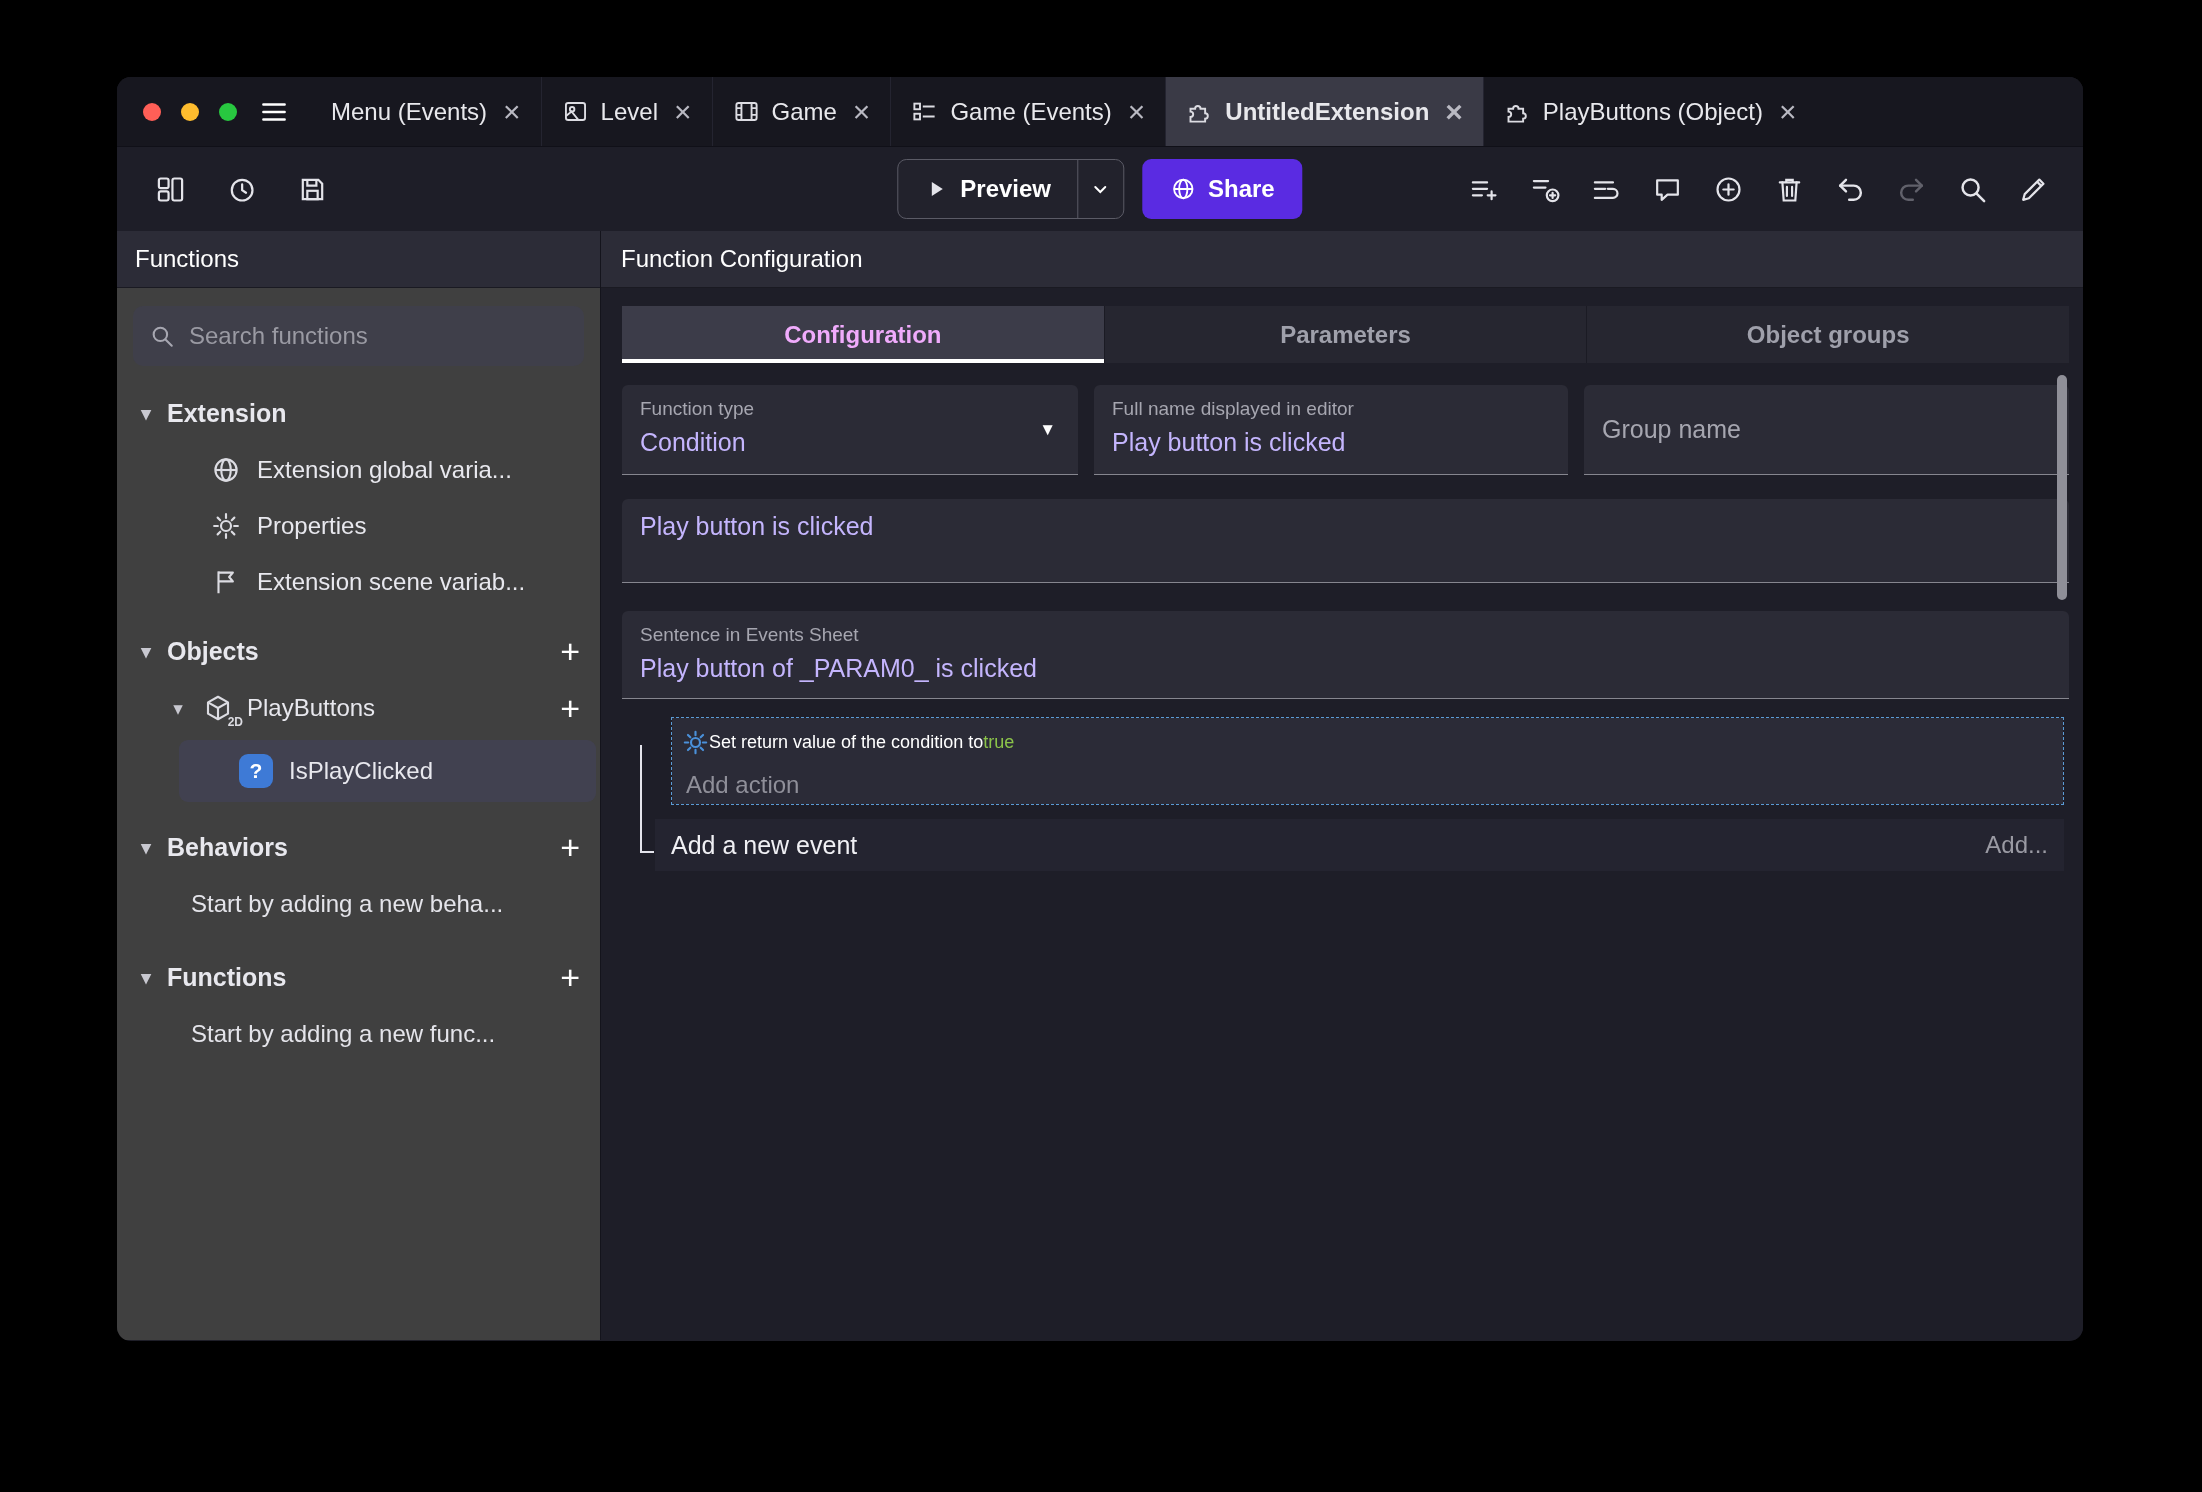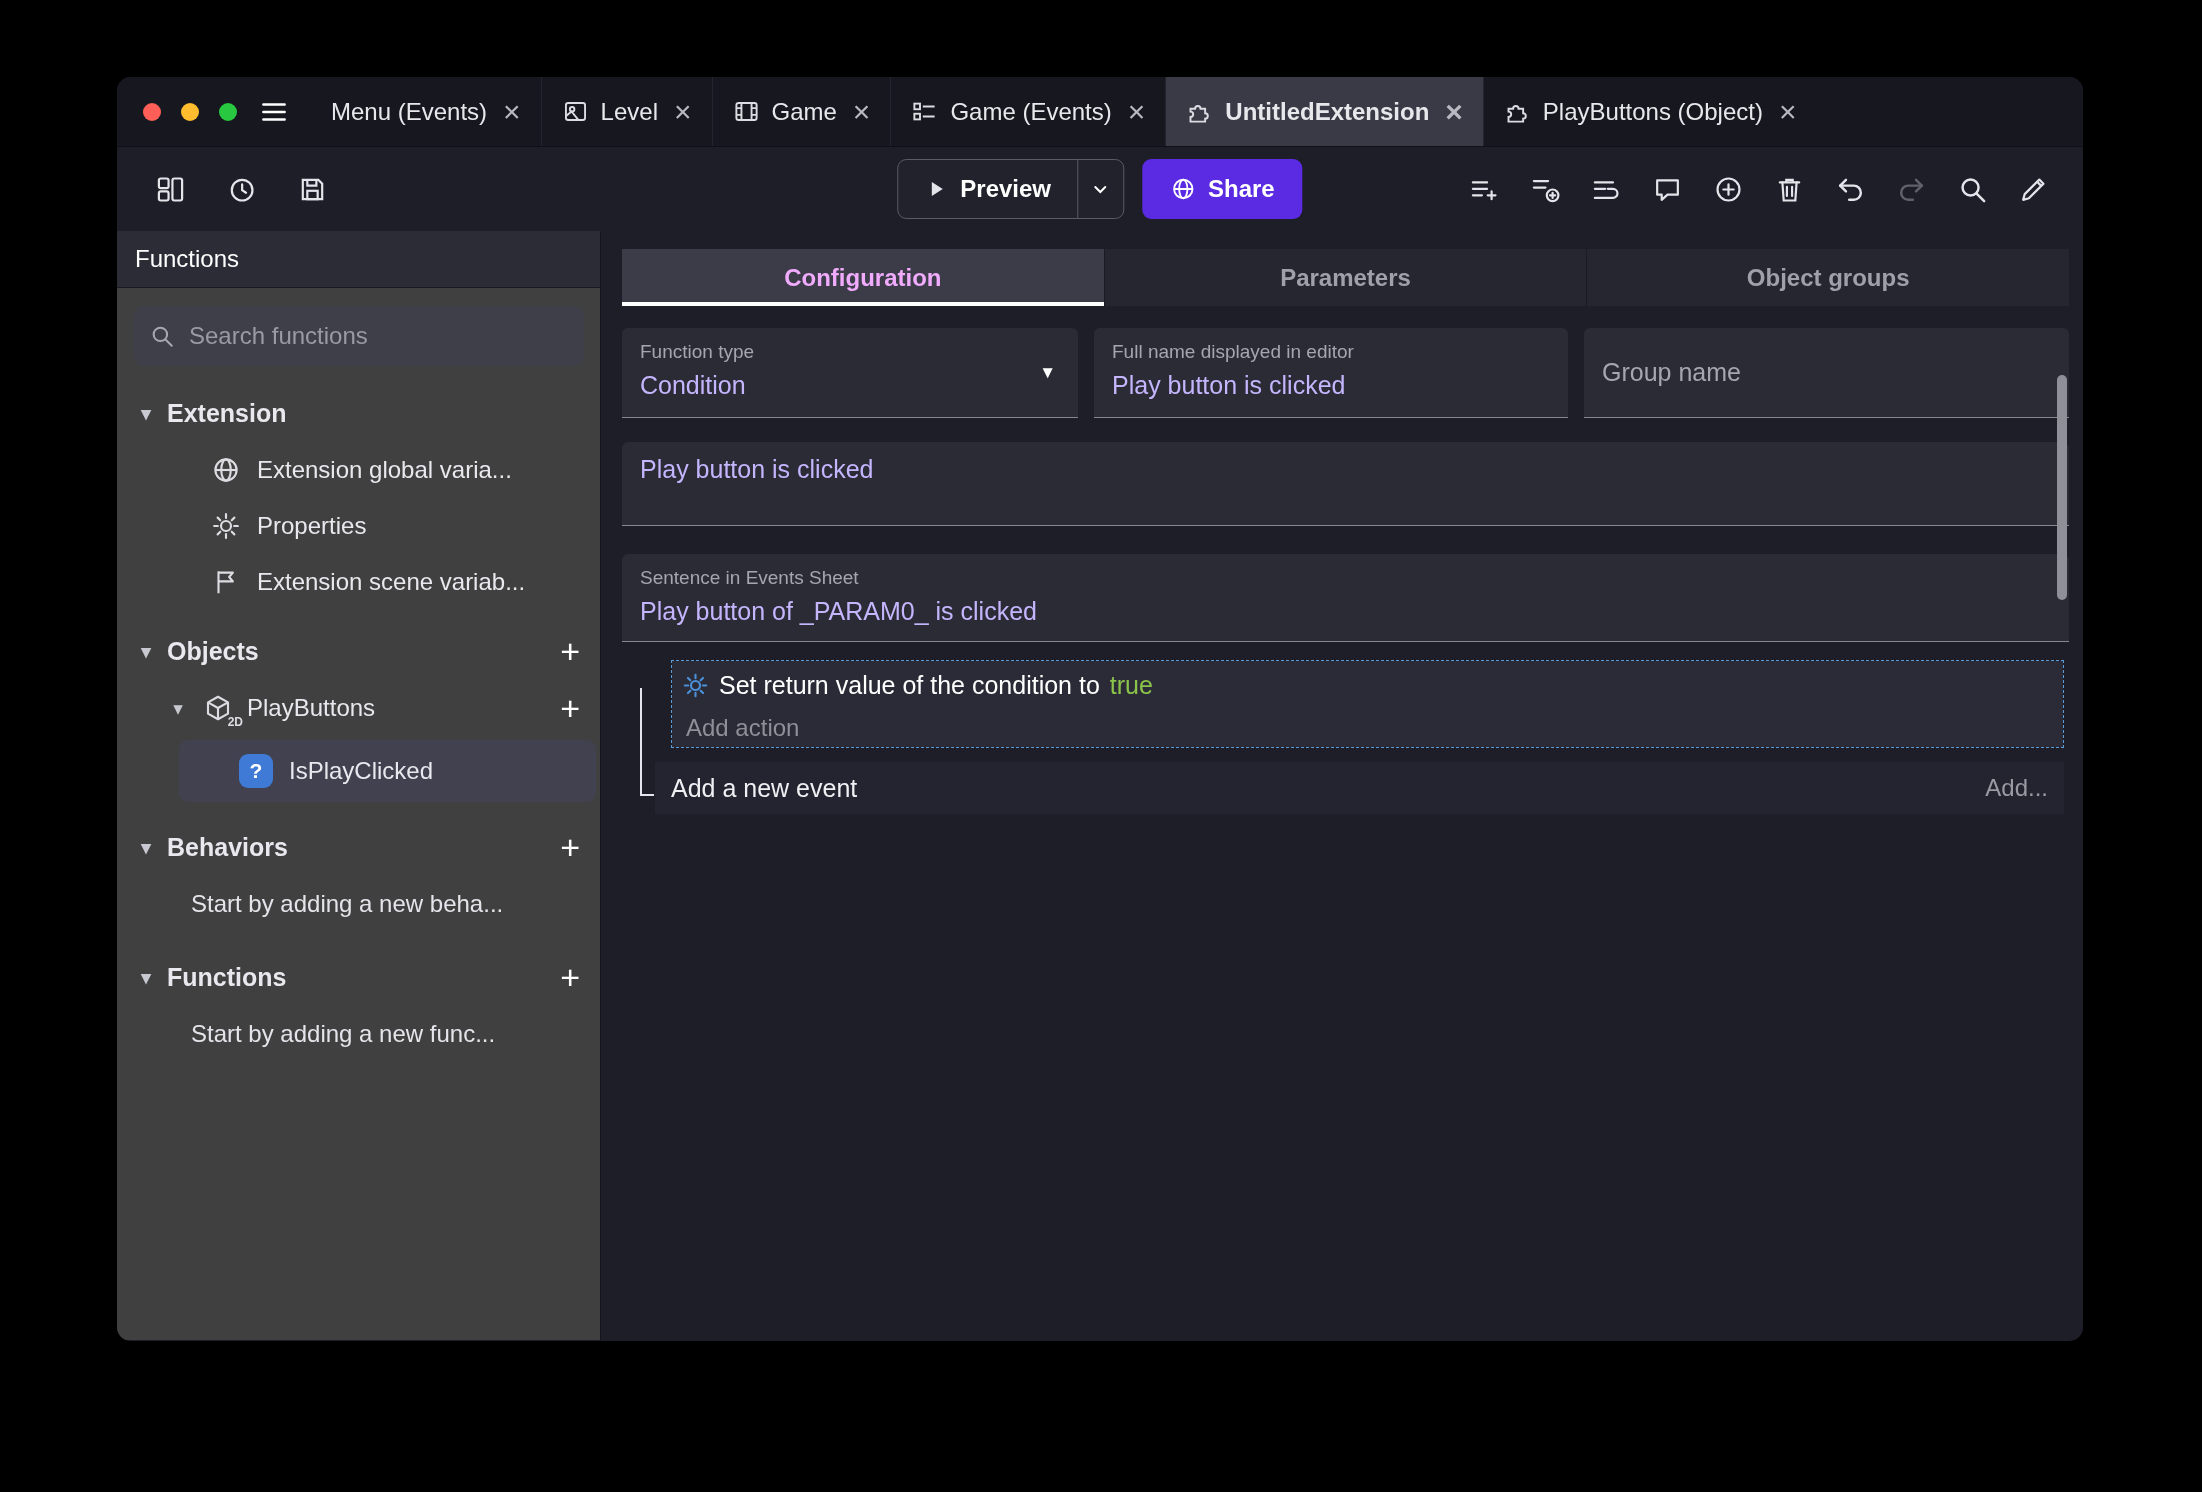--- a/index.html
+++ b/index.html
@@ -93,21 +93,21 @@
   .field.full.sentence{margin-top:28px;min-height:88px}
   .scroll-thumb{position:absolute;right:16px;top:144px;width:10px;height:225px;background:#8f8f98;border-radius:5px}
   
   .events{position:relative;margin:18px 19px 0 0}
   .guide-line{position:absolute;left:39px;top:28px;width:14px;height:108px;
     border-left:2px solid #e4e4ec;border-bottom:2px solid #e4e4ec}
   .event{margin-left:70px;display:flex;border:1px dashed var(--selected-event-border)}
   .cond-col{width:698px;background:#31313d}
   .act-col{flex:1;background:#2b2b37}
   .cond-line1{display:flex;align-items:center;gap:10px;height:48px;background:#3a3a47;padding:0 12px;font-size:25px;color:#fff}
-  .act-line1{display:flex;align-items:center;gap:10px;height:48px;padding:13px 10px;font-size:25px;color:#fff}
+  .act-line1{display:flex;align-items:center;height:48px;padding:13px 10px;font-size:18px;color:#fff}
   .ev-icon{width:27px;height:27px;color:#e6e6ec;flex:none}
   .ev-icon svg{width:100%;height:100%}
   .ev-icon.gear-blue{color:var(--action-gear)}
   .obj-chip{border:2px solid var(--object-chip-border);border-radius:7px;padding:1px 8px;color:var(--object-chip-text);font-weight:600}
   .true-val{color:var(--action-true)}
   .add-link{height:38px;display:flex;align-items:center;padding:0 14px;font-size:24px;color:#8f8f99}
   .add-event-row{margin:14px 0 0 54px;height:52px;background:#242430;display:flex;align-items:center;
     justify-content:space-between;padding:0 16px;font-size:25px;color:#f0f0f4}
   .add-btn{color:#9a9aa3;font-size:24px}
 </style>
@@ -388,20 +388,23 @@
           <span class="chev">▾</span>
           <span>Functions</span>
           <span class="plus-btn">+</span>
         </div>
         <div class="row hint">Start by adding a new func...</div>
 
       </div>
     </aside>
 
     <main class="main">
+      <div class="panel-header">
+        <span>Function Configuration</span>
+      </div>
 
       <div class="config-tabs">
         <div class="ctab active">
           <span>Configuration</span>
         </div>
         <div class="ctab">
           <span>Parameters</span>
         </div>
         <div class="ctab">
           <span>Object groups</span>

